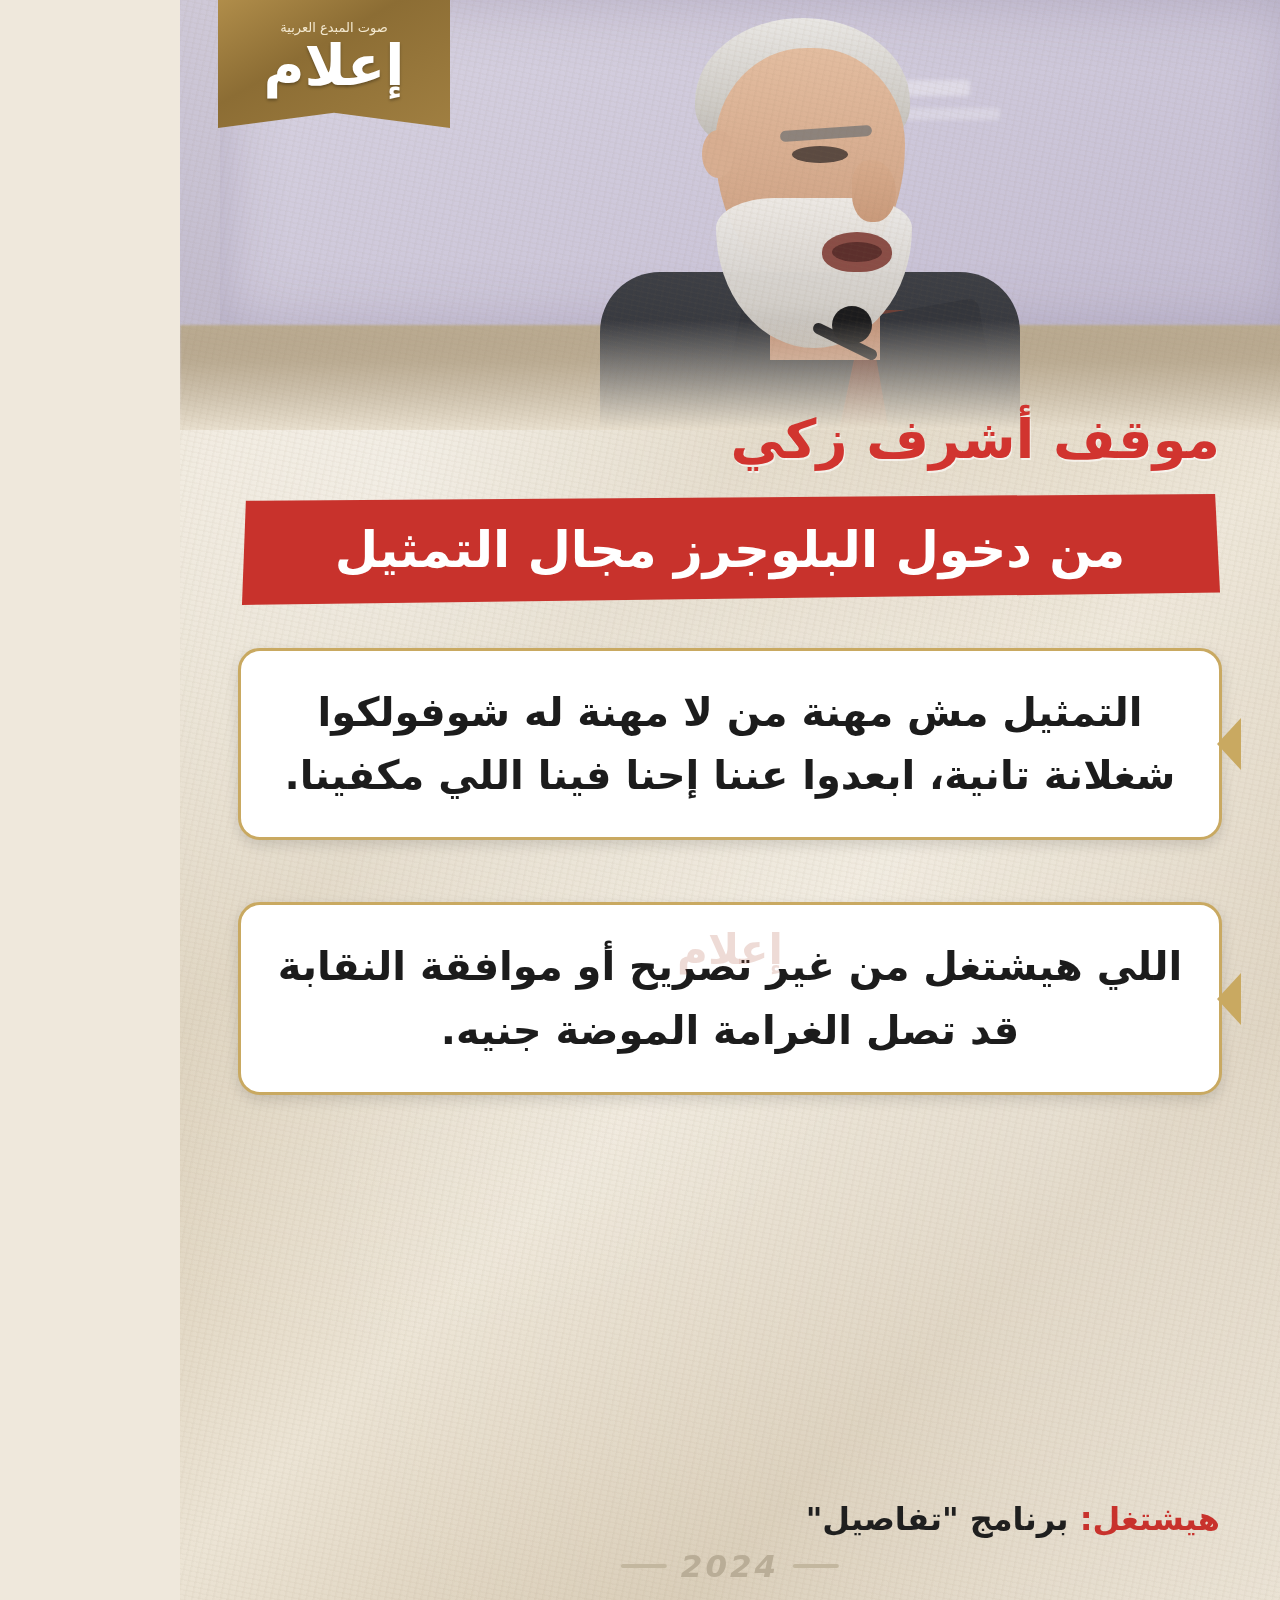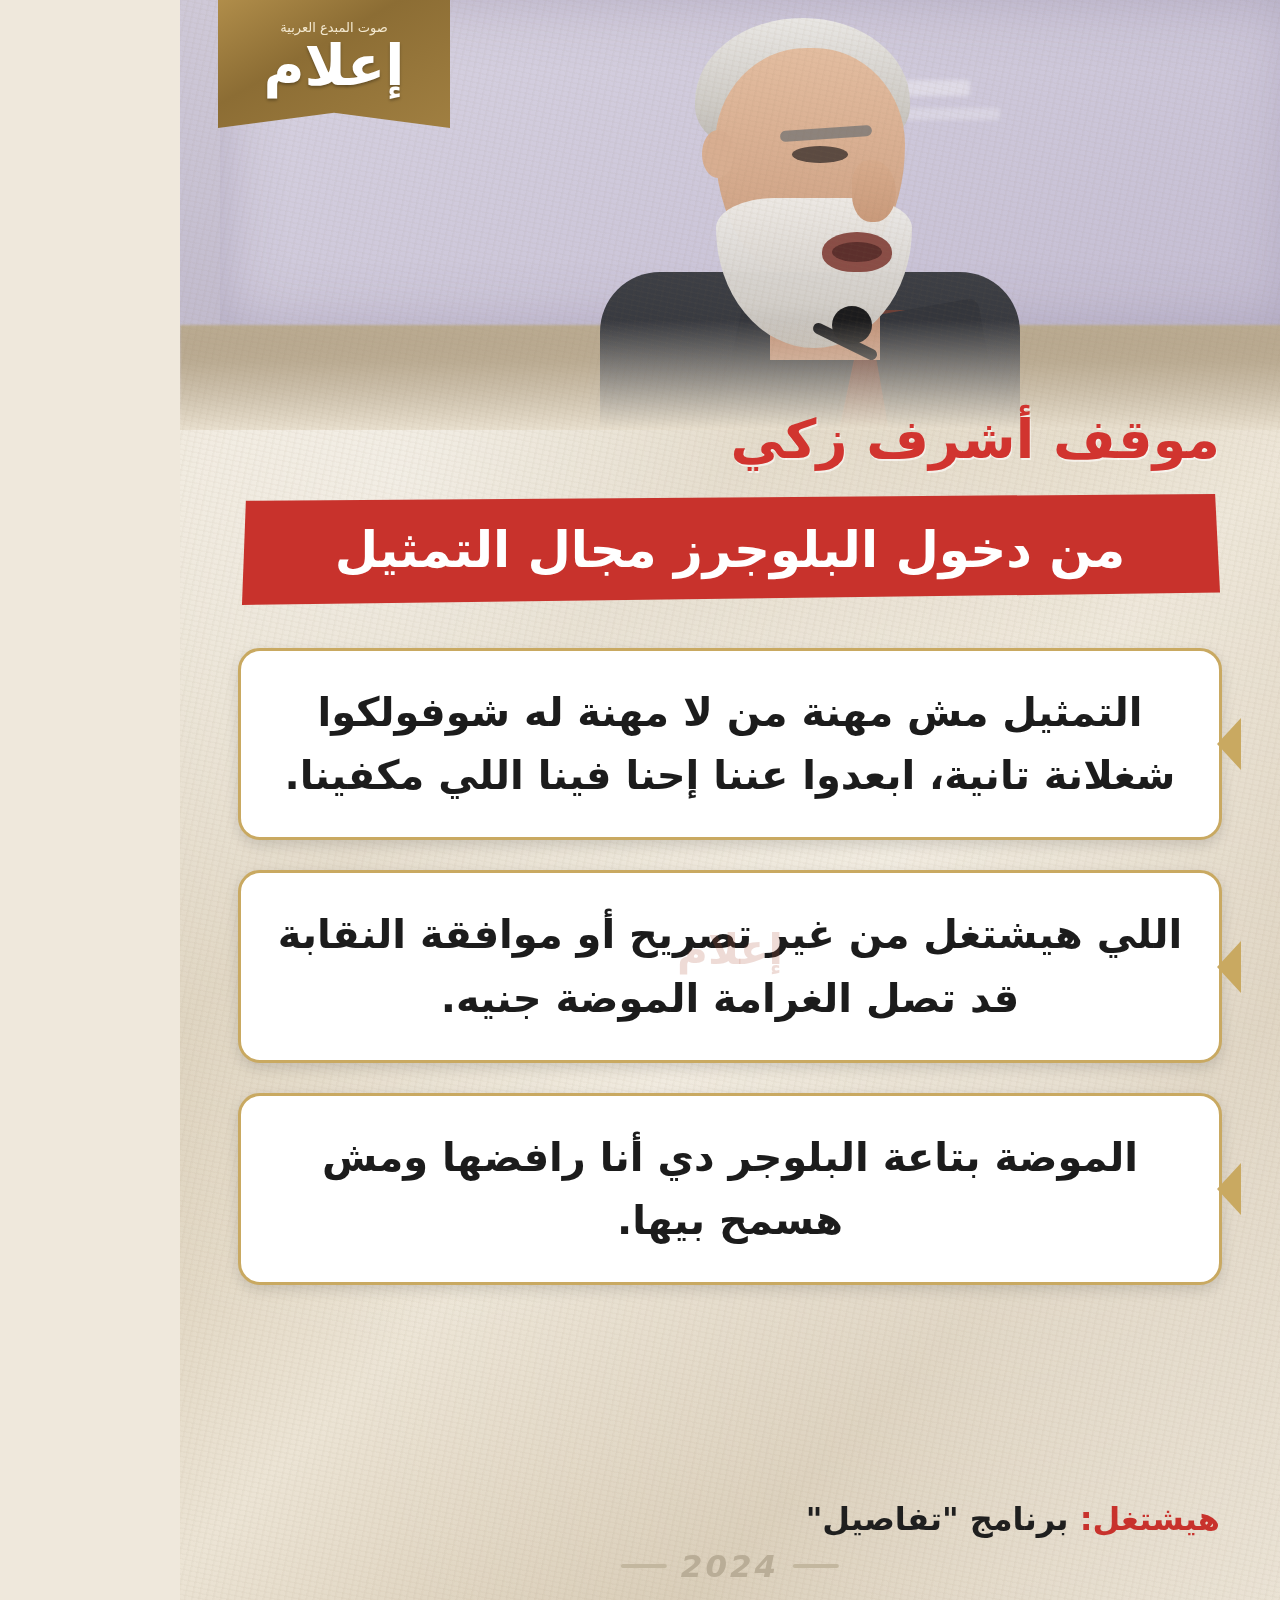--- a/index.html
+++ b/index.html
@@ -199,21 +199,21 @@
 
   
   .cards { position: absolute; left: 58px; right: 58px; top: 648px; }
   .card {
     position: relative;
     background: #ffffff;
     border: 3px solid #c9a961;
     border-radius: 22px;
     box-shadow: 0 5px 14px rgba(0,0,0,0.13);
     padding: 30px 20px;
-    margin-bottom: 30px;
+    margin-bottom: 62px;
   }
   .card p {
     margin: 0;
     font-family: "DejaVu Sans", sans-serif;
     font-weight: bold;
     font-size: 40px;
     line-height: 1.58;
     color: #1c1c1c;
     text-align: center;
   }
@@ -329,24 +329,20 @@
 
   <div class="cards">
     <div class="card">
       <div class="notch"></div>
       <p>التمثيل مش مهنة من لا مهنة له شوفولكوا شغلانة تانية، ابعدوا عننا إحنا فينا اللي مكفينا.</p>
     </div>
     <div class="card">
       <div class="notch"></div>
       <p>اللي هيشتغل من غير تصريح أو موافقة النقابة قد تصل الغرامة الموضة جنيه.</p>
     </div>
-    <div class="card">
-      <div class="notch"></div>
-      <p>الموضة بتاعة البلوجر دي أنا رافضها ومش هسمح بيها.</p>
-    </div>
   </div>
 
   <div class="watermark">إعلام</div>
 
   <div class="source">
     <span class="label">هيشتغل:</span>
     <span>برنامج "تفاصيل"</span>
   </div>
   <div class="year">
     <span class="dash"></span>

